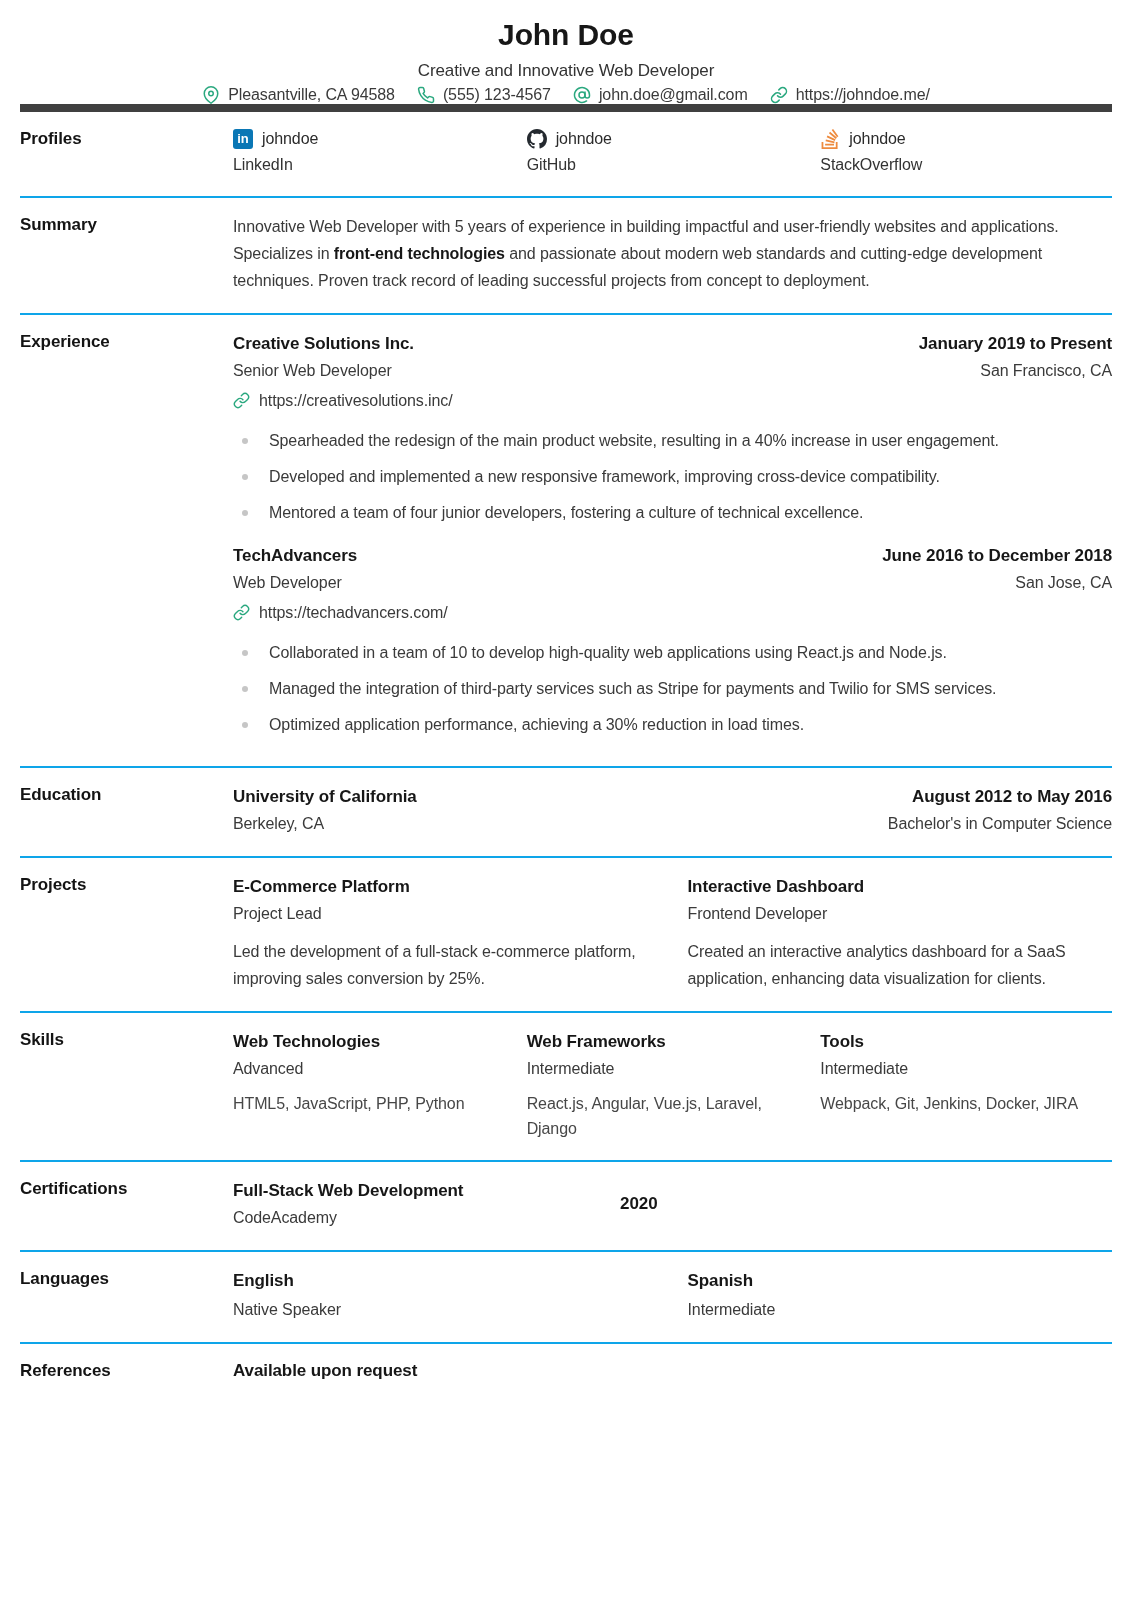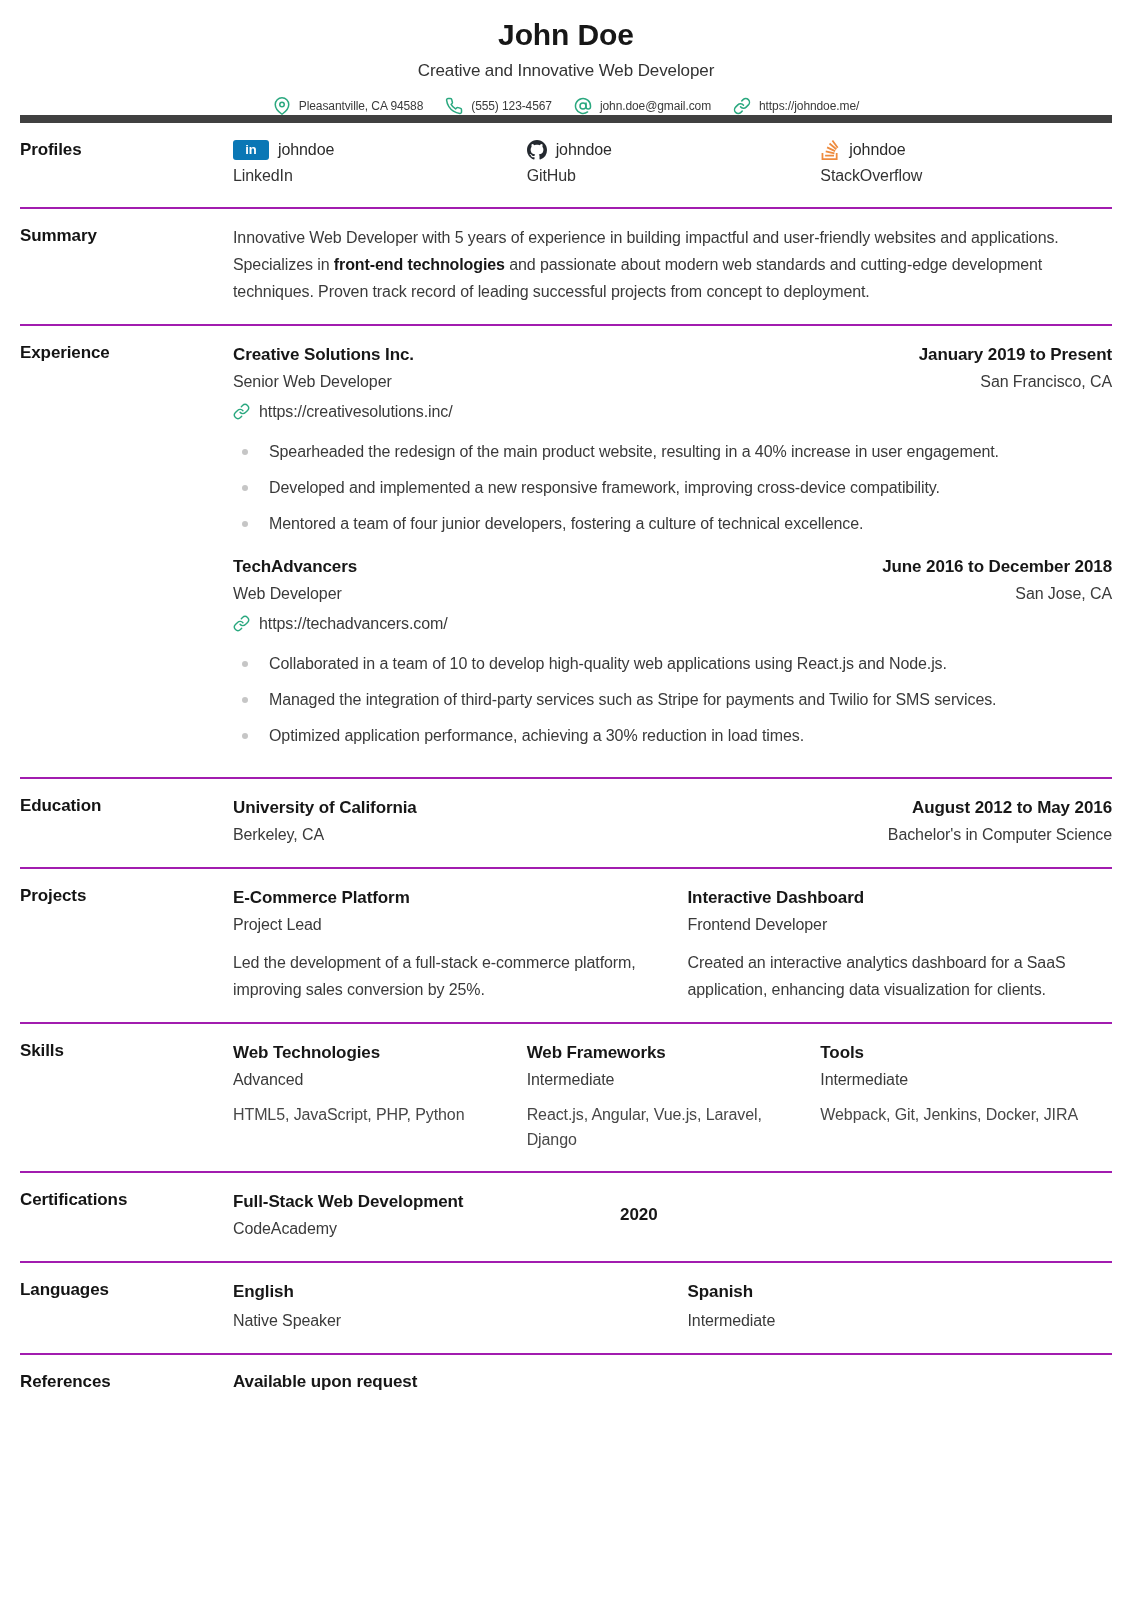--- a/index.html
+++ b/index.html
@@ -13,40 +13,40 @@
     letter-spacing: -0.1px;
   }
   .page { padding: 18px 20px 0 20px; }
 
   
   .header { text-align: center; border-bottom: 8px solid #404040; }
   .name { font-size: 30px; font-weight: bold; color: #171717; line-height: 1.15; }
   .subtitle { font-size: 17px; margin-top: 8px; color: #333; }
   .contact-row {
     display: flex; justify-content: center; align-items: flex-start;
-    gap: 22px; margin-top: 16px; font-size: 12px;
+    gap: 22px; margin-top: 5px; font-size: 16px;
   }
   .contact-item { display: flex; align-items: center; gap: 8px; }
   .icon-svg { display: inline-flex; align-items: center; justify-content: center; }
   .icon-svg svg { display: block; }
 
   
   .section { display: grid; grid-template-columns: 213px 1fr; padding: 15px 0 19px 0; }
-  .section + .section { border-top: 2px solid #a21caf; }
+  .section + .section { border-top: 2px solid #0ea5e9; }
   .section-label { font-weight: bold; font-size: 17px; color: #141414; line-height: 24px; }
   .bold { font-weight: bold; color: #171717; }
 
   .cols3 { display: grid; grid-template-columns: 1fr 1fr 1fr; column-gap: 2px; }
   .cols2 { display: grid; grid-template-columns: 1fr 1fr; column-gap: 30px; }
 
   
   .profile-row1 { display: flex; align-items: center; gap: 9px; line-height: 24px; color: #2b2b2b; }
   .profile-network { margin-top: 2px; line-height: 24px; color: #333; }
   .li-badge {
-    width: 36px; height: 20px; border-radius: 3px;
+    width: 20px; height: 20px; border-radius: 3px;
     color: #fff; font-size: 13px; font-weight: bold;
     display: flex; align-items: center; justify-content: center;
     line-height: 1;
   }
 
   
   .paragraph { line-height: 27px; color: #3a3a3a; }
 
   
   .job + .job { margin-top: 16px; }

